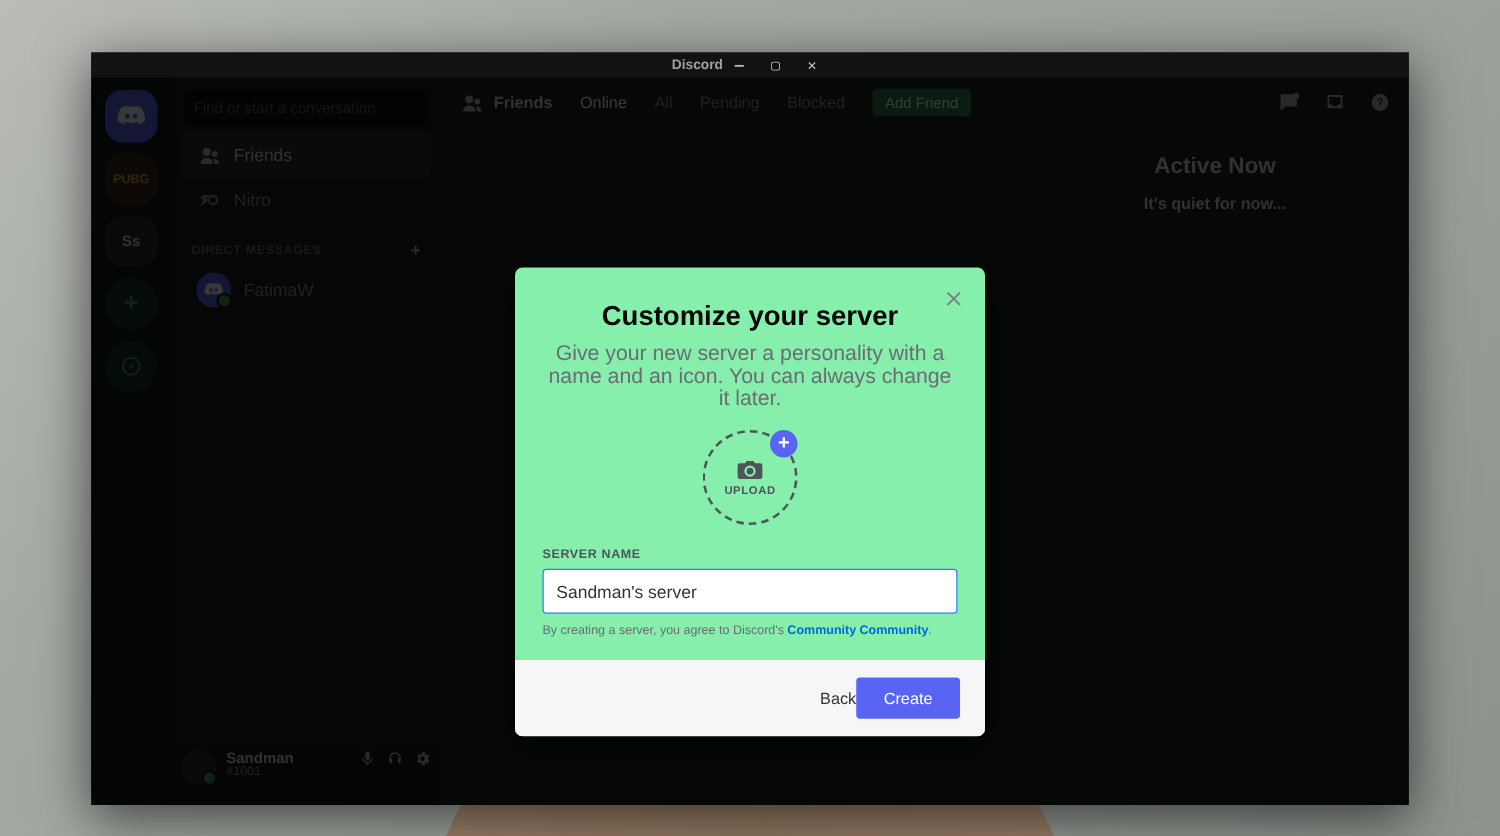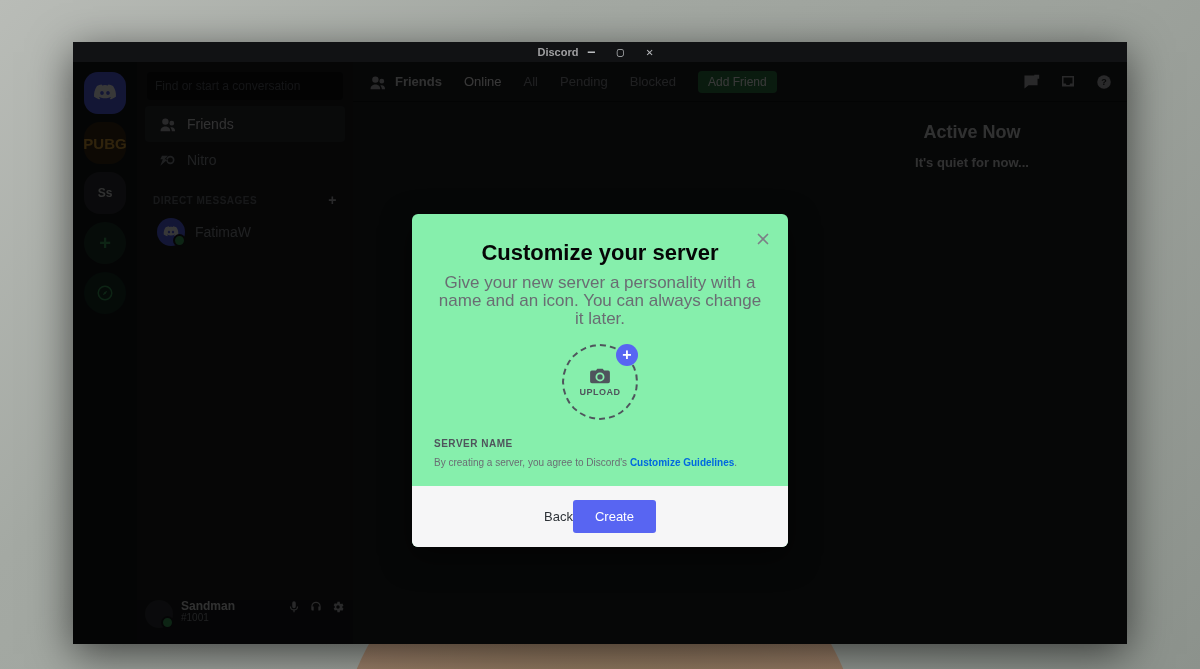--- a/index.html
+++ b/index.html
@@ -60,21 +60,21 @@
     width: 64px; background: #16171a;
     display: flex; flex-direction: column; align-items: center; gap: 8px;
     padding-top: 10px;
   }
   .sv {
     width: 42px; height: 42px; border-radius: 16px;
     display:flex; align-items:center; justify-content:center;
     font-size: 12px; font-weight: 600; color: #dcddde;
   }
   .sv.home { background: #5865f2; border-radius: 14px; }
-  .sv.pubg { background: #3b2c14; color:#d8a03a; font-size:15px; line-height:9px; }
+  .sv.pubg { background: #3b2c14; color:#d8a03a; font-size:10px; line-height:9px; }
   .sv.ss   { background: #2f3136; }
   .sv.add  { background: #1e3a2c; color:#3ba55d; font-size:20px; border-radius:50%; }
   .sv.disc { background: #173226; color:#3ba55d; border-radius:50%; }
 
   
   .dm-sidebar {
     width: 216px; background: #1b1c1f;
     display:flex; flex-direction:column;
   }
   .search-box {
@@ -173,21 +173,21 @@
     width:100%; height:36px;
     border:1px solid #2684ff; border-radius:3px;
     padding:0 10px; font-size:14px; color:#2e3338;
     outline:none; background:#fff;
   }
   .fineprint { text-align:left; font-size:10px; color:#6a6d73; margin-top:8px; }
   .fineprint a { color:#0068e0; font-weight:600; text-decoration:none; }
 
   .modal-footer {
     background:#f6f6f7; padding:14px 20px;
-    display:flex; align-items:center; justify-content:center;
+    display:flex; align-items:center; justify-content:flex-end;
   }
   .btn-back { background:none; border:none; color:#2e3338; font-size:13px; cursor:pointer; }
   .btn-create {
     background:#5865f2; color:#fff; border:none; border-radius:3px;
     padding:9px 22px; font-size:13px; font-weight:500; cursor:pointer;
   }
 
   svg { display:block; }
 </style>
 </head>
@@ -342,22 +342,23 @@
             <span class="plus">+</span>
             <span class="cam">
               <svg width="22" height="18" viewBox="0 0 24 20">
                   <path fill="#4f545c" d="M9 2h6l1.5 2H21a2 2 0 0 1 2 2v10a2 2 0 0 1-2 2H3a2 2 0 0 1-2-2V6a2 2 0 0 1 2-2h4.5Zm3 4a5 5 0 1 0 0 10 5 5 0 0 0 0-10Zm0 2a3 3 0 1 1 0 6 3 3 0 0 1 0-6Z"></path>
                 </svg>
             </span>
             <span class="lbl">UPLOAD</span>
           </div>
 
           <div class="field-label">SERVER NAME</div>
+          <input class="srv-input" type="text" value="Sandman's server" style="">
           <div class="fineprint">
-            <span>By creating a server, you agree to Discord's </span><a href="#">Customize Guidelines</a><span>.</span>
+            <span>By creating a server, you agree to Discord's </span><a href="#">Community Community</a><span>.</span>
           </div>
         </div>
         <div class="modal-footer">
           <button class="btn-back">Back</button>
           <button class="btn-create">Create</button>
         </div>
       </div>
 
     </div>
   </div>

